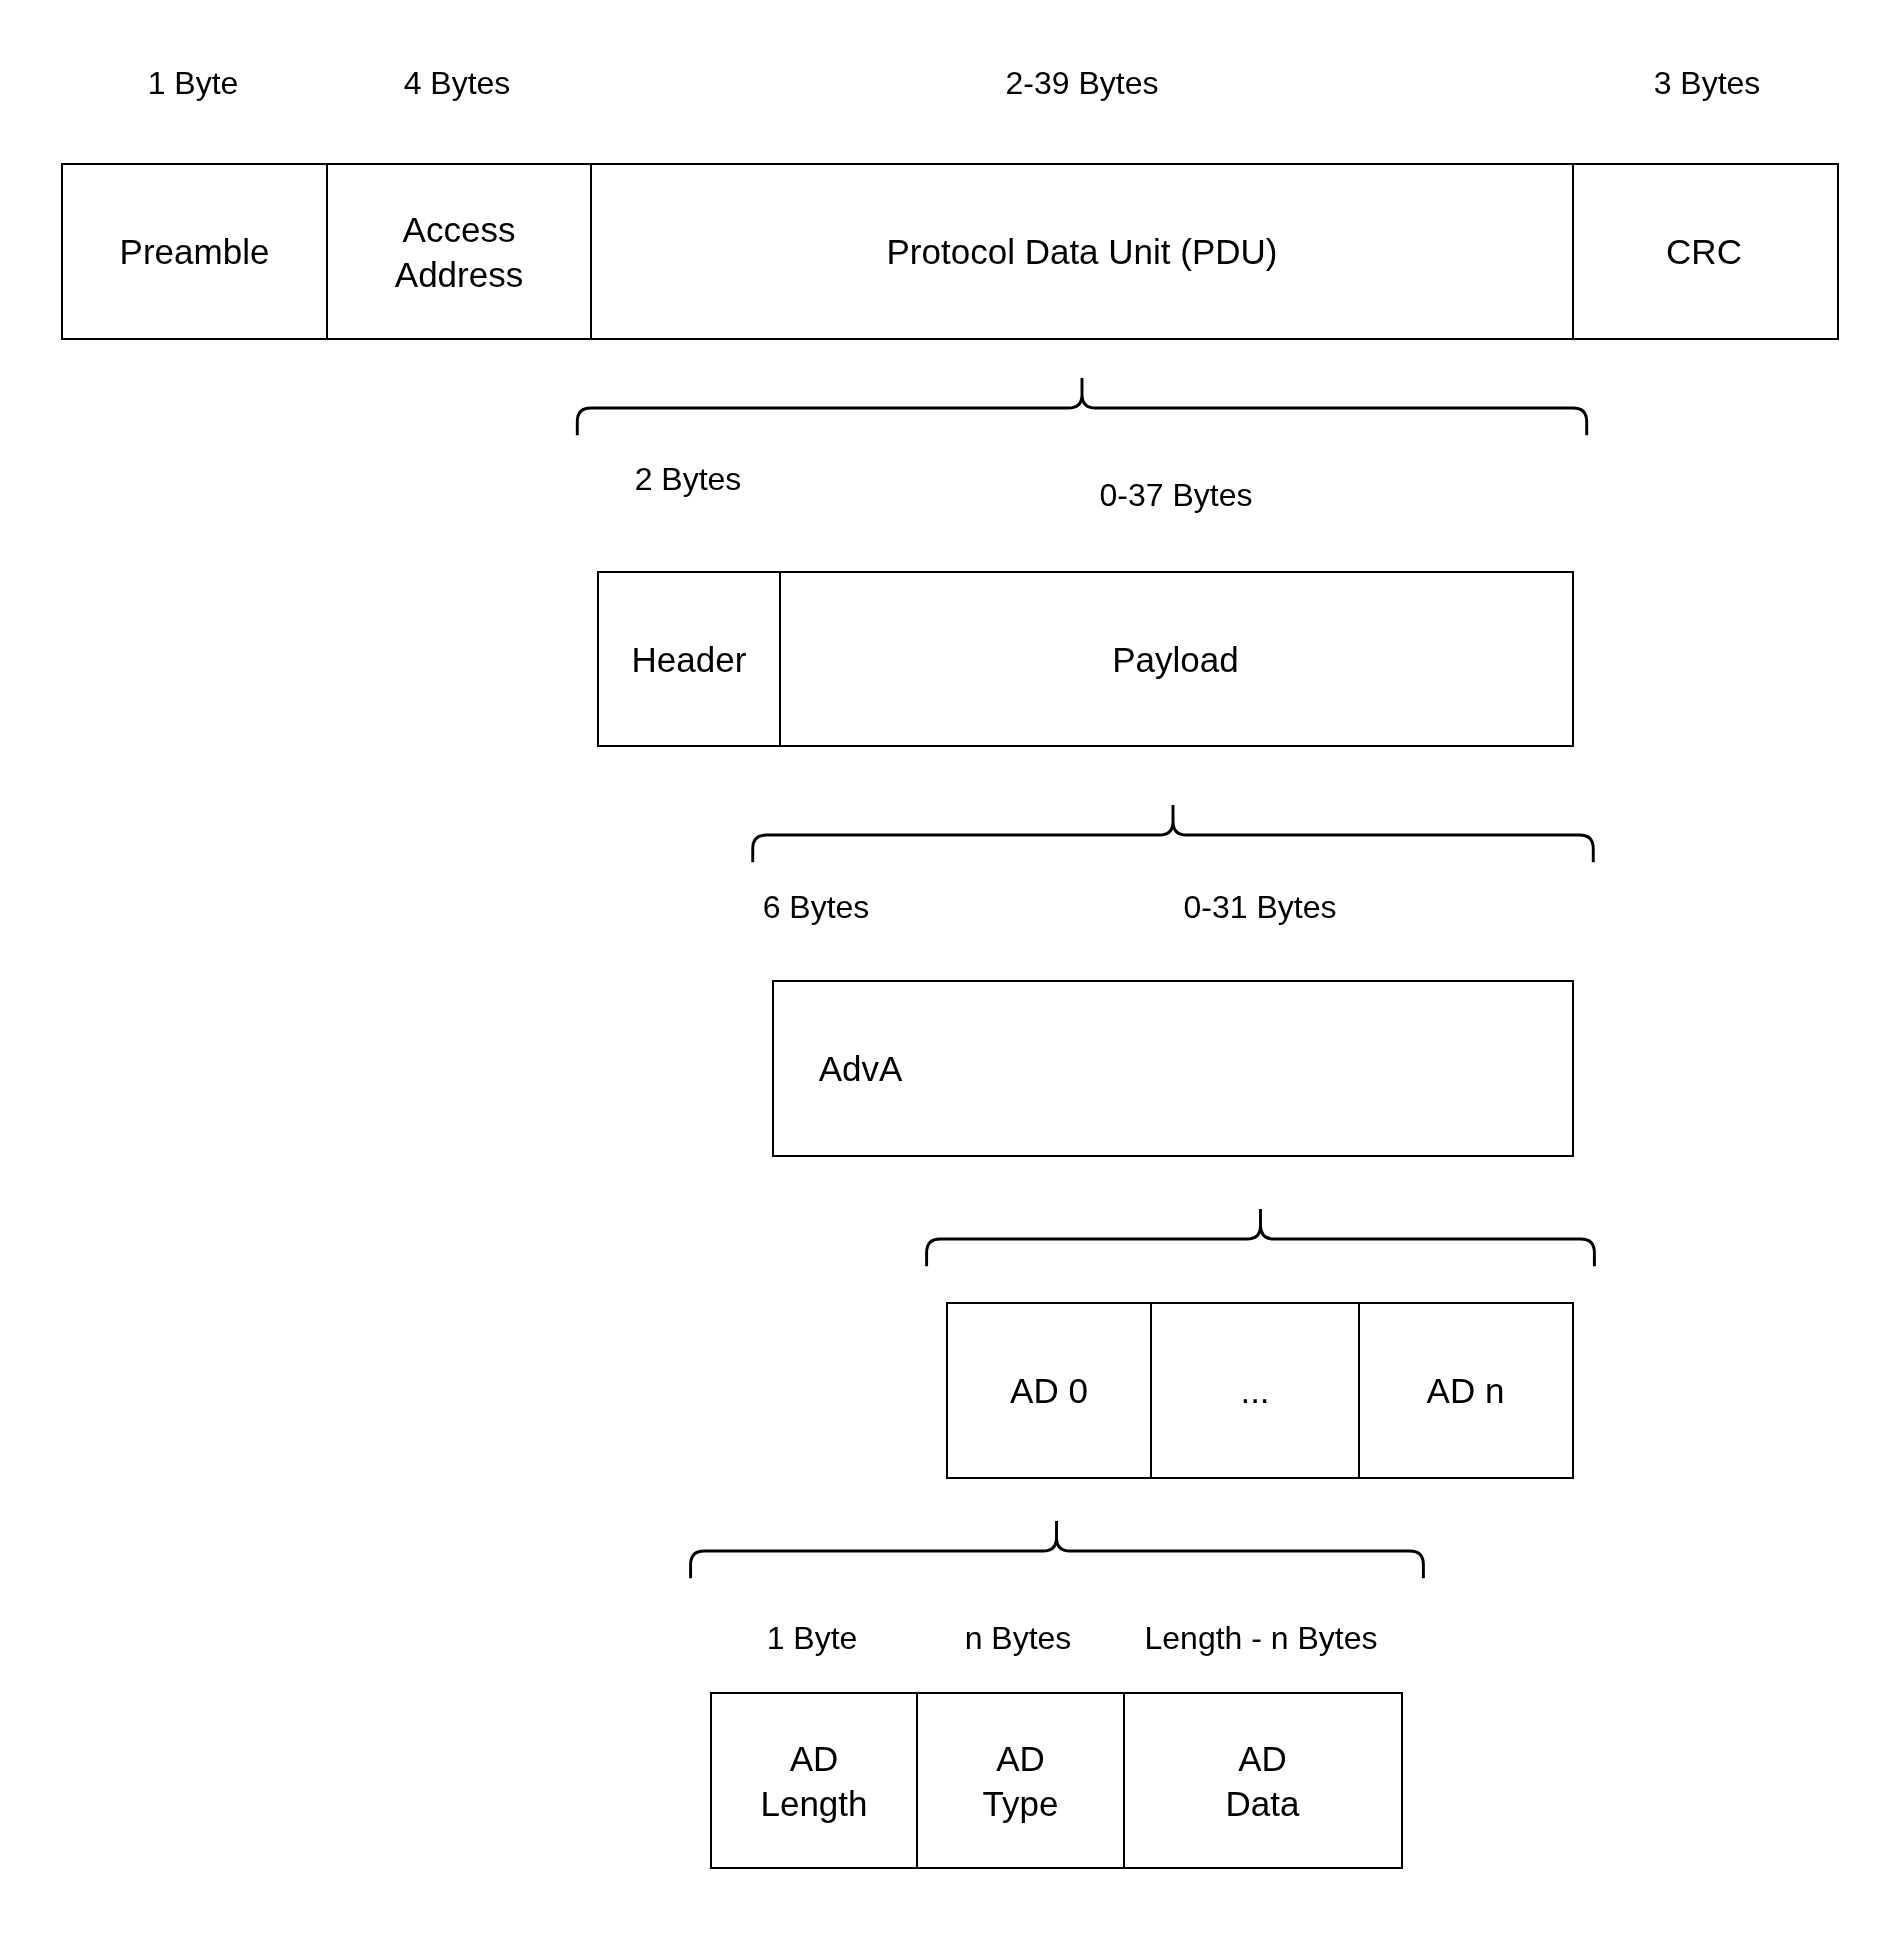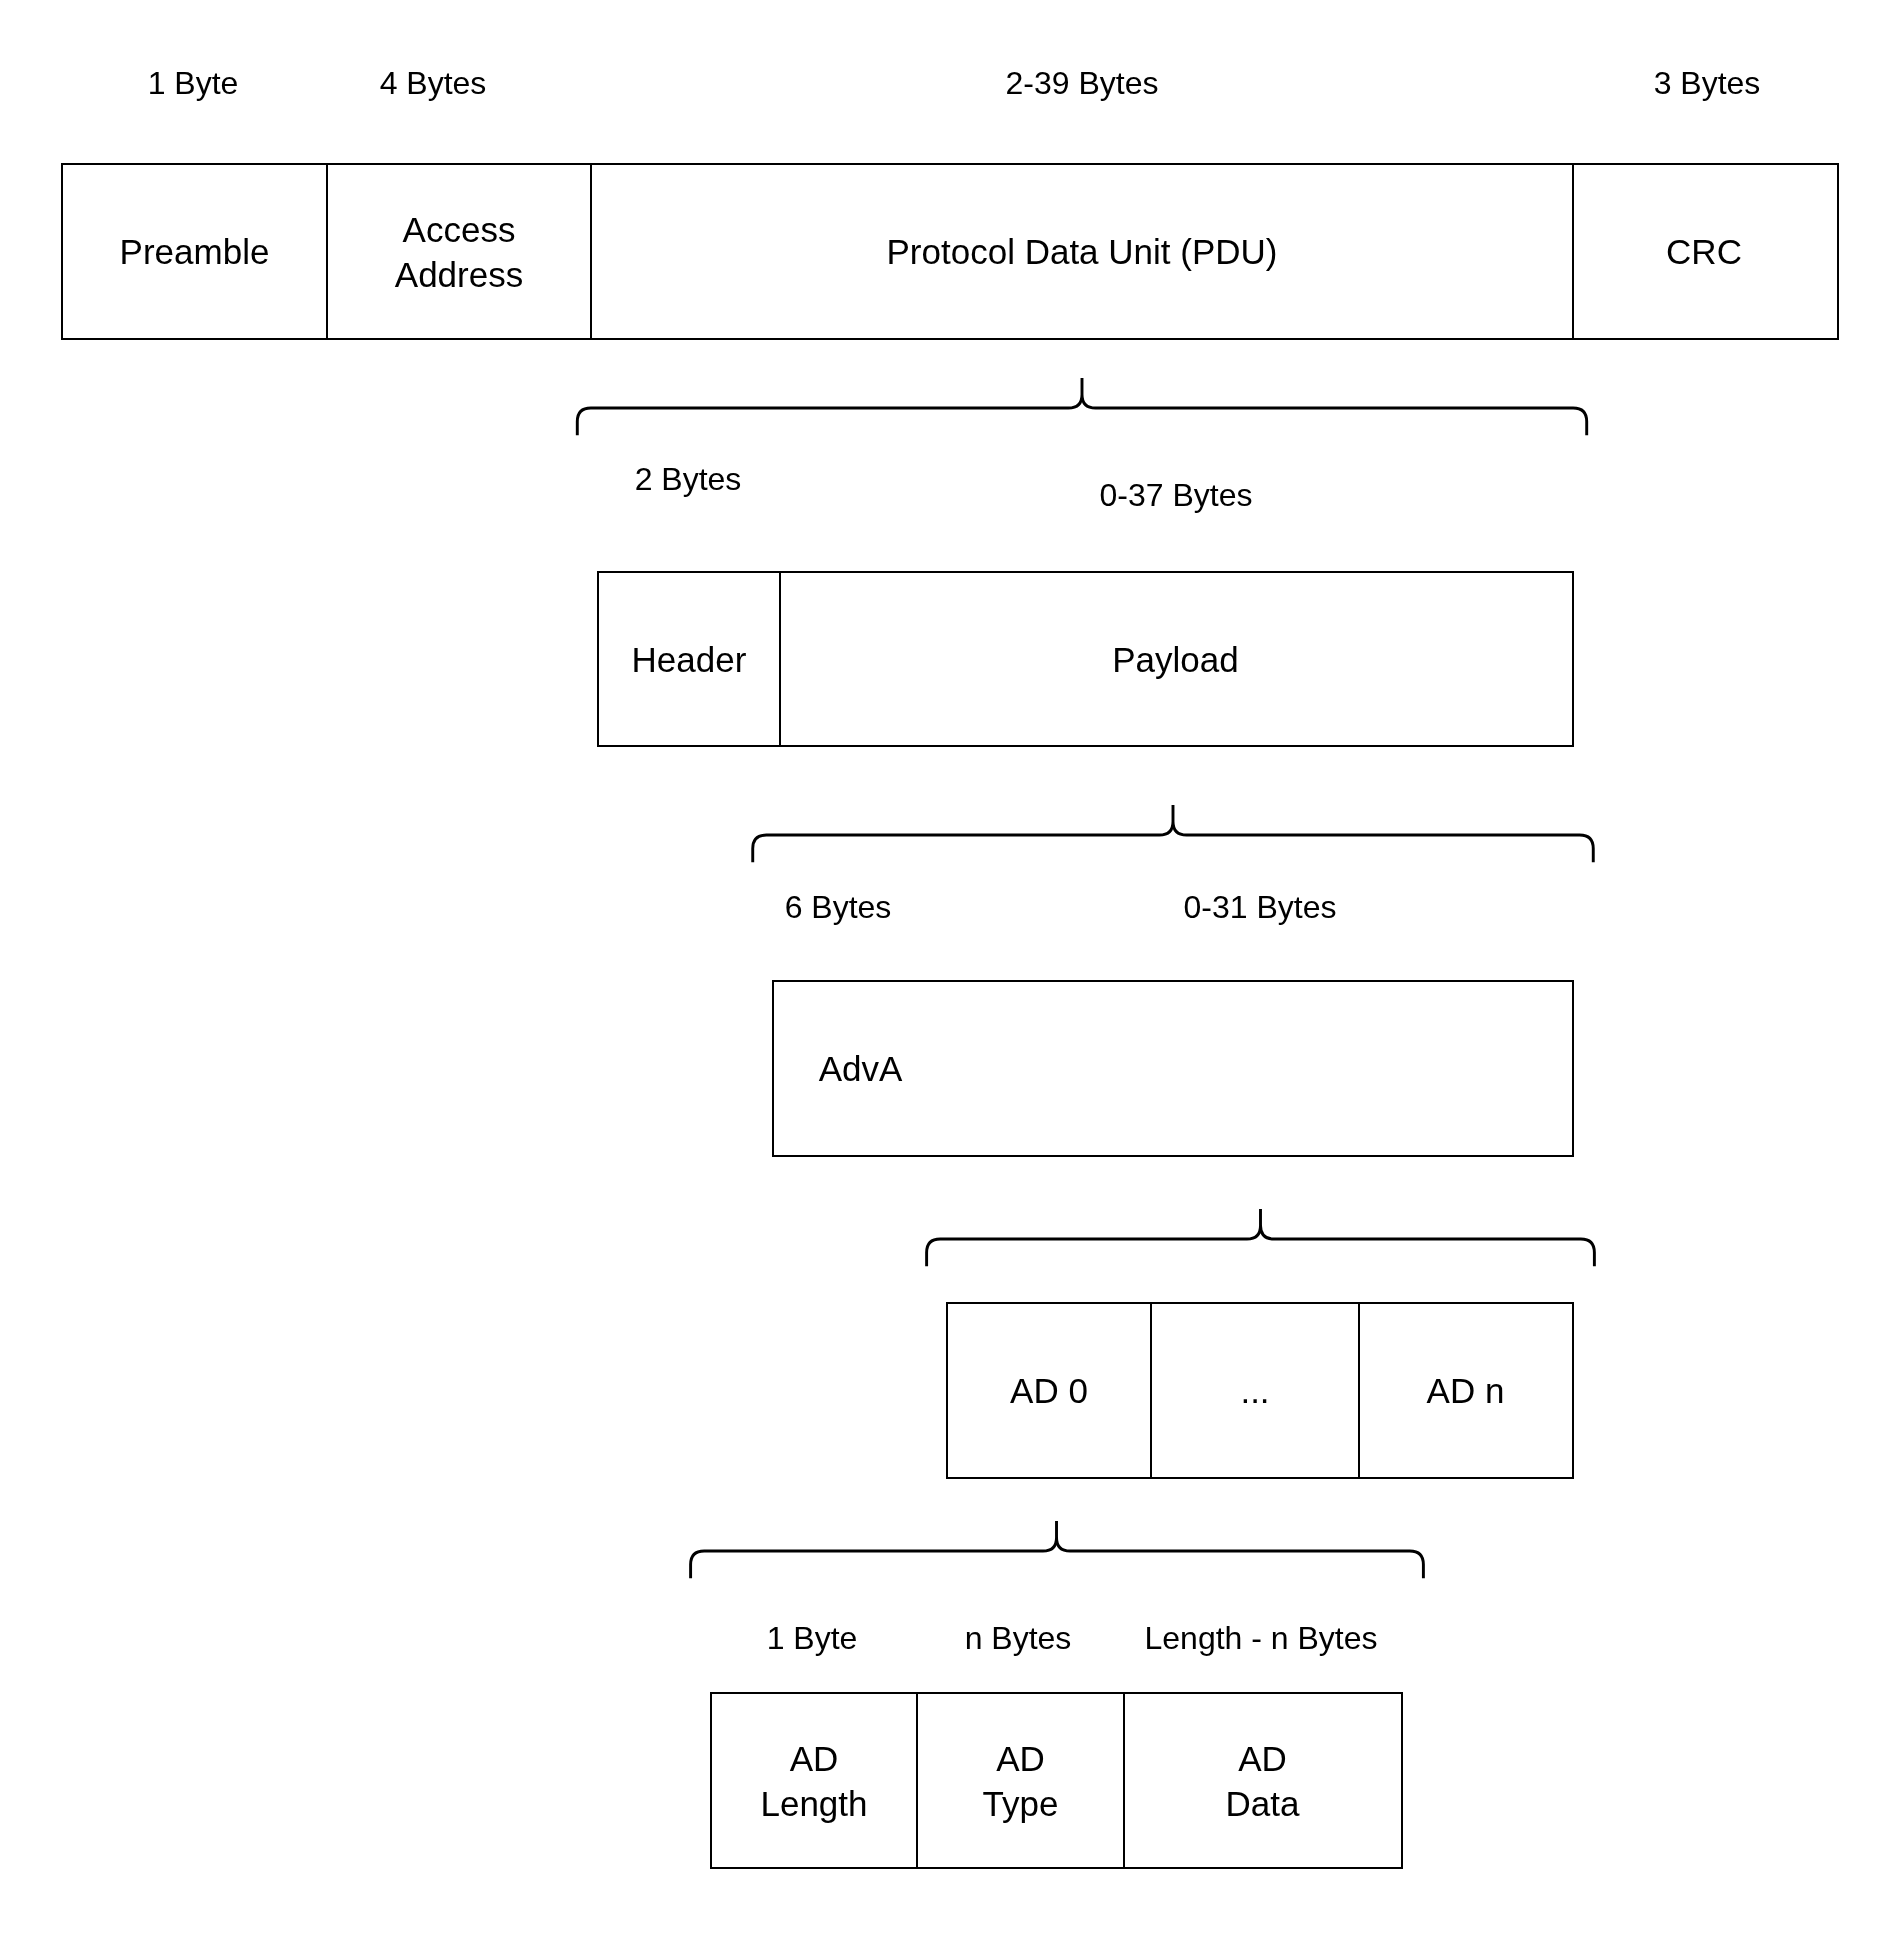--- a/index.html
+++ b/index.html
@@ -52,21 +52,21 @@
     stroke: #000000;
     stroke-width: 3;
   }
 </style>
 </head>
 <body>
 
 <div class="canvas">
 
   <div class="size-label" style="left:193px;  top:62px">1 Byte</div>
-  <div class="size-label" style="left:433px;  top:62px">4 Bytes</div>
+  <div class="size-label" style="left:457px;  top:62px">4 Bytes</div>
   <div class="size-label" style="left:1082px; top:62px">2-39 Bytes</div>
   <div class="size-label" style="left:1707px; top:62px">3 Bytes</div>
 
   <div class="row" style="left:61px; top:163px; width:1778px; height:177px">
     <div class="cell" style="width:263px">Preamble</div>
     <div class="cell" style="width:264px">Access
 Address</div>
     <div class="cell" style="width:982px">Protocol Data Unit (PDU)</div>
     <div class="cell" style="width:262px">CRC</div>
   </div>
@@ -80,21 +80,21 @@
 
   <div class="row" style="left:597px; top:571px; width:977px; height:176px">
     <div class="cell" style="width:180px">Header</div>
     <div class="cell" style="width:791px">Payload</div>
   </div>
 
   <svg class="brace" style="left:748px; top:802px" width="850" height="66" viewBox="-3 -3 872 68">
     <path d="M 0 59 L 0 45 Q 0 31 14 31 L 419 31 Q 433 31 433 17 L 433 0 L 433 17 Q 433 31 447 31 L 852 31 Q 866 31 866 45 L 866 59"></path>
   </svg>
 
-  <div class="size-label" style="left:838px;  top:886px">6 Bytes</div>
+  <div class="size-label" style="left:816px;  top:886px">6 Bytes</div>
   <div class="size-label" style="left:1260px; top:886px">0-31 Bytes</div>
 
   <div class="row" style="left:772px; top:980px; width:802px; height:177px">
     <div class="cell" style="width:173px">AdvA</div>
   </div>
 
   <svg class="brace" style="left:922px; top:1206px" width="677" height="66" viewBox="-3 -3 694 68">
     <path d="M 0 59 L 0 45 Q 0 31 14 31 L 330 31 Q 344 31 344 17 L 344 0 L 344 17 Q 344 31 358 31 L 674 31 Q 688 31 688 45 L 688 59"></path>
   </svg>
 

